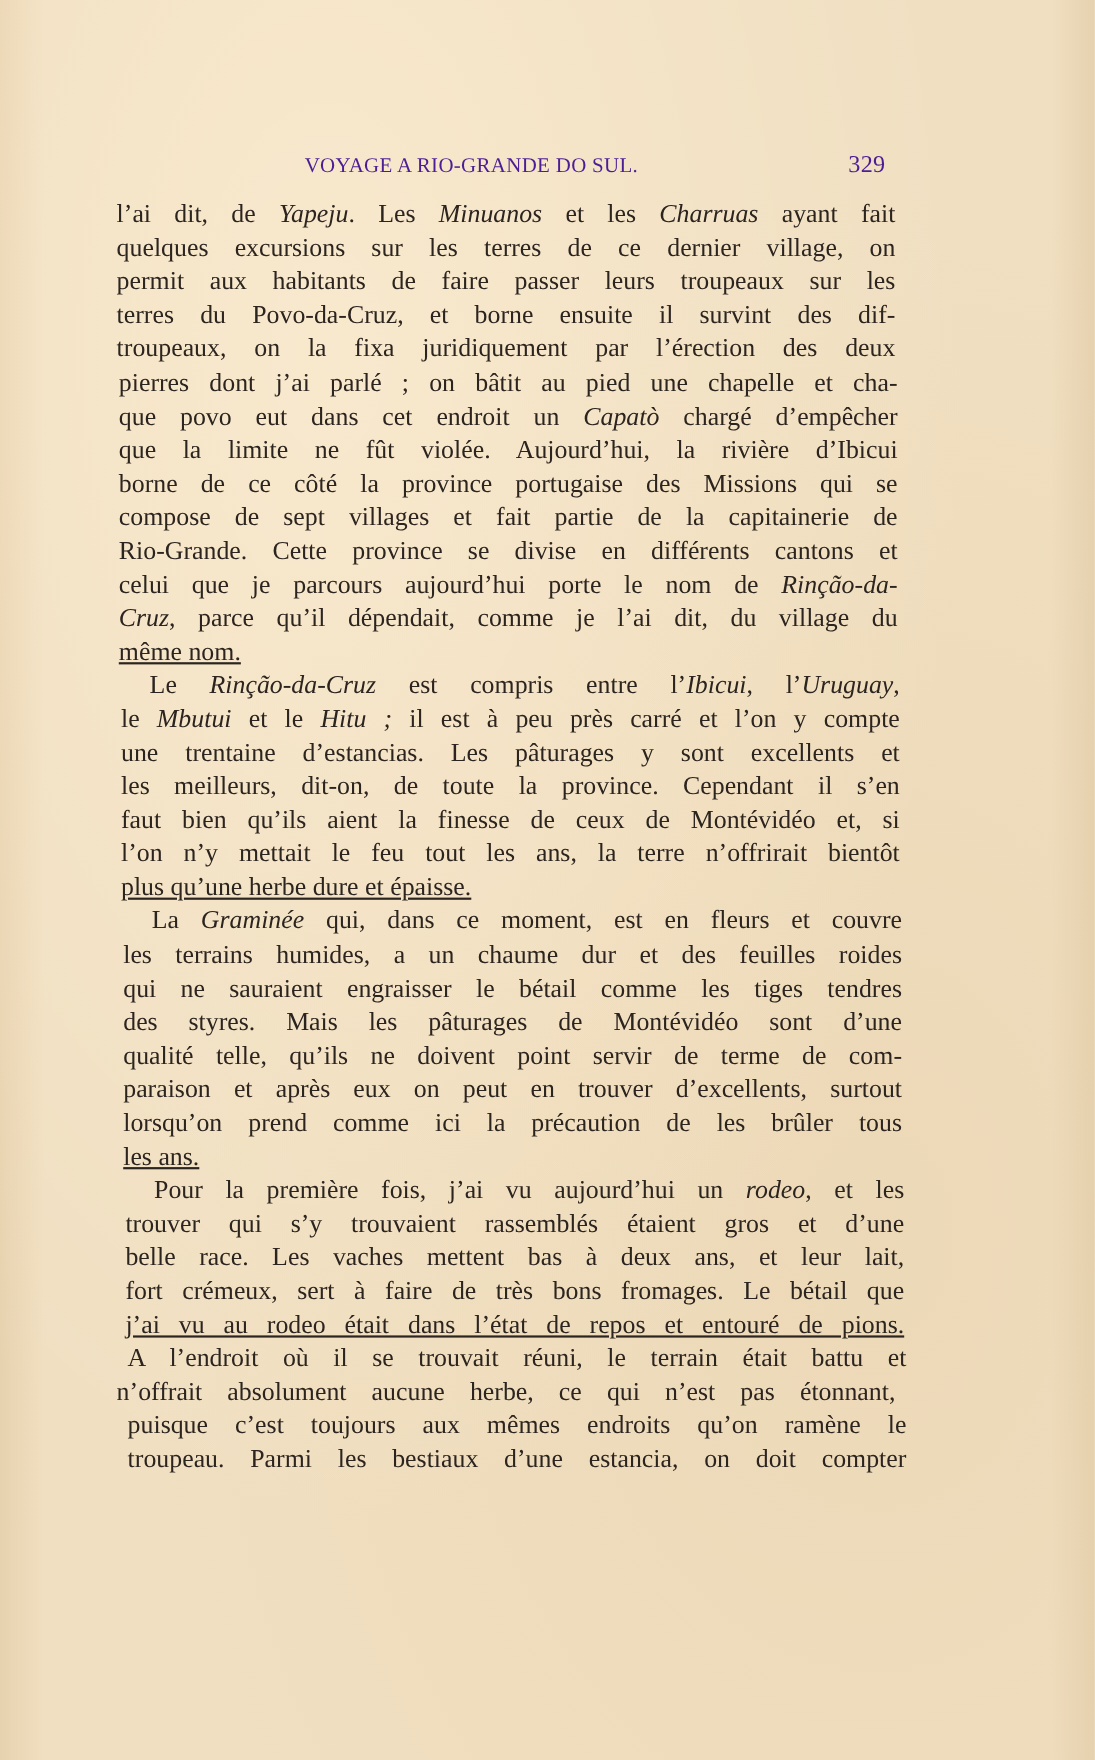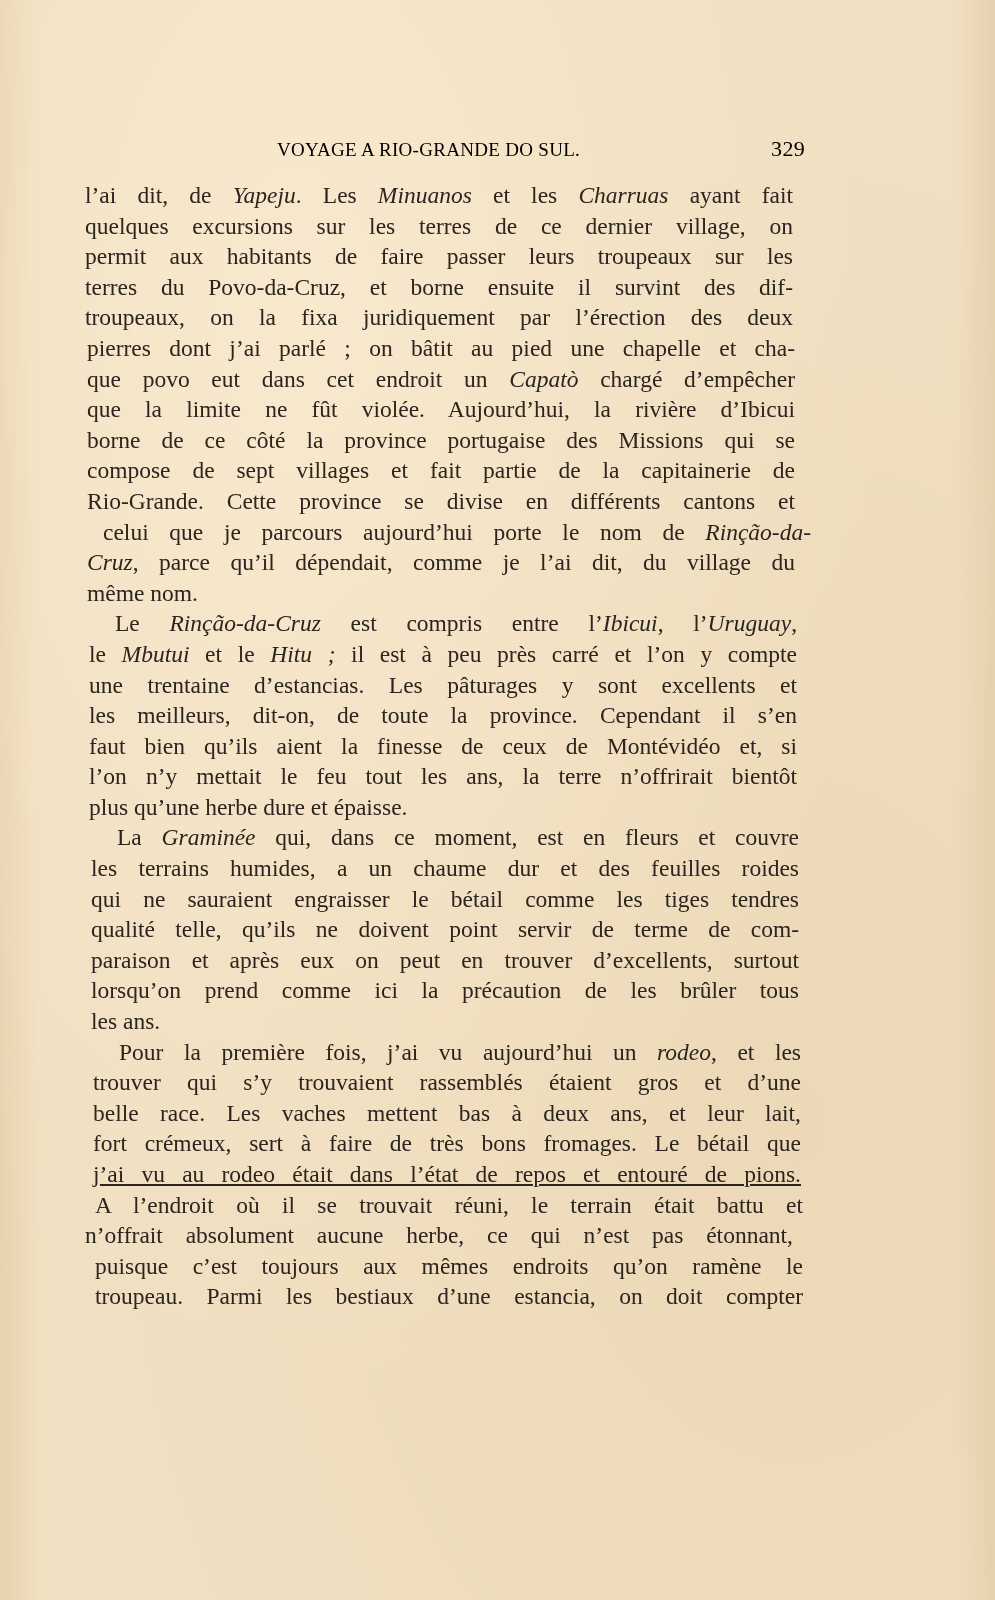--- a/index.html
+++ b/index.html
@@ -12,34 +12,34 @@
       linear-gradient(90deg, rgba(215,185,140,0.35) 0px, rgba(215,185,140,0) 40px, rgba(215,185,140,0) 955px, rgba(200,170,125,0.25) 995px);
     position: relative;
     font-family: "DejaVu Serif", "Liberation Serif", serif;
     color: #2b241f;
   }
   .page { position: absolute; left: 0; top: 0; width: 995px; height: 1600px; }
   .running-head {
     position: absolute; top: 136px; left: 277px; width: 528px;
     display: flex; justify-content: space-between; align-items: baseline;
     font-family: "Liberation Serif", serif;
-    font-size: 19px; letter-spacing: 0.3px; color: #000000;
+    font-size: 19px; letter-spacing: 0.3px; color: #4c1d95;
   }
   .running-head .num { font-size: 22px; }
   .body-text {
-    position: absolute; top: 180px; left: 85px; width: 710px;
+    position: absolute; top: 180px; left: 106px; width: 710px;
     font-family: "Liberation Serif", serif;
     font-size: 23.5px; line-height: 30.6px;
   }
   .line {
     display: block; white-space: nowrap;
     text-align: justify; text-align-last: justify;
     height: 30.6px;
   }
-  .line.last { text-align-last: left; }
+  .line.last { text-align-last: left; text-decoration: underline; }
   .line.indent { padding-left: 26px; }
   i { font-style: italic; }
 </style>
 </head>
 <body>
 
 <div class="page">
   <div class="running-head">
     <span>VOYAGE A RIO-GRANDE DO SUL.</span>
     <span class="num">329</span>
@@ -49,33 +49,34 @@
       <span class="line" style="margin-left: 0px; width: 708px;"><span>quelques excursions sur les terres de ce dernier village, on</span></span>
       <span class="line" style="margin-left: 0px; width: 708px;"><span>permit aux habitants de faire passer leurs troupeaux sur les</span></span>
       <span class="line" style="margin-left: 0px; width: 708px;"><span>terres du Povo-da-Cruz, et borne ensuite il survint des dif-</span></span>
       <span class="line" style="margin-left: 0px; width: 708px;"><span>troupeaux, on la fixa juridiquement par l’érection des deux</span></span>
       <span class="line" style="margin-left: 2px; width: 708px;"><span>pierres dont j’ai parlé ; on bâtit au pied une chapelle et cha-</span></span>
       <span class="line" style="margin-left: 2px; width: 708px;"><span>que povo eut dans cet endroit un </span><i>Capatò</i><span> chargé d’empêcher</span></span>
       <span class="line" style="margin-left: 2px; width: 708px;"><span>que la limite ne fût violée. Aujourd’hui, la rivière d’Ibicui</span></span>
       <span class="line" style="margin-left: 2px; width: 708px;"><span>borne de ce côté la province portugaise des Missions qui se</span></span>
       <span class="line" style="margin-left: 2px; width: 708px;"><span>compose de sept villages et fait partie de la capitainerie de</span></span>
       <span class="line" style="margin-left: 2px; width: 708px;"><span>Rio-Grande. Cette province se divise en différents cantons et</span></span>
-      <span class="line" style="margin-left: 18px; width: 708px;"><span>celui que je parcours aujourd’hui porte le nom de </span><i>Rinção-da-</i></span>
+      <span class="line" style="margin-left: 2px; width: 708px;"><span>celui que je parcours aujourd’hui porte le nom de </span><i>Rinção-da-</i></span>
       <span class="line" style="margin-left: 2px; width: 708px;"><i>Cruz</i><span>, parce qu’il dépendait, comme je l’ai dit, du village du</span></span>
       <span class="line last" style="margin-left: 2px; width: 708px;"><span>même nom.</span></span>
       <span class="line indent" style="margin-left: 4px; width: 682px;"><span>Le </span><i>Rinção-da-Cruz</i><span> est compris entre l’</span><i>Ibicui</i><span>, l’</span><i>Uruguay</i><span>,</span></span>
       <span class="line" style="margin-left: 4px; width: 708px;"><span>le </span><i>Mbutui</i><span> et le </span><i>Hitu ;</i><span> il est à peu près carré et l’on y compte</span></span>
       <span class="line" style="margin-left: 4px; width: 708px;"><span>une trentaine d’estancias. Les pâturages y sont excellents et</span></span>
       <span class="line" style="margin-left: 4px; width: 708px;"><span>les meilleurs, dit-on, de toute la province. Cependant il s’en</span></span>
       <span class="line" style="margin-left: 4px; width: 708px;"><span>faut bien qu’ils aient la finesse de ceux de Montévidéo et, si</span></span>
       <span class="line" style="margin-left: 4px; width: 708px;"><span>l’on n’y mettait le feu tout les ans, la terre n’offrirait bientôt</span></span>
       <span class="line last" style="margin-left: 4px; width: 708px;"><span>plus qu’une herbe dure et épaisse.</span></span>
       <span class="line indent" style="margin-left: 6px; width: 682px;"><span>La </span><i>Graminée</i><span> qui, dans ce moment, est en fleurs et couvre</span></span>
       <span class="line" style="margin-left: 6px; width: 708px;"><span>les terrains humides, a un chaume dur et des feuilles roides</span></span>
       <span class="line" style="margin-left: 6px; width: 708px;"><span>qui ne sauraient engraisser le bétail comme les tiges tendres</span></span>
+      <span class="line" style="margin-left: 6px; width: 708px;"><span>des styres. Mais les pâturages de Montévidéo sont d’une</span></span>
       <span class="line" style="margin-left: 6px; width: 708px;"><span>qualité telle, qu’ils ne doivent point servir de terme de com-</span></span>
       <span class="line" style="margin-left: 6px; width: 708px;"><span>paraison et après eux on peut en trouver d’excellents, surtout</span></span>
       <span class="line" style="margin-left: 6px; width: 708px;"><span>lorsqu’on prend comme ici la précaution de les brûler tous</span></span>
       <span class="line last" style="margin-left: 6px; width: 708px;"><span>les ans.</span></span>
       <span class="line indent" style="margin-left: 8px; width: 682px;"><span>Pour la première fois, j’ai vu aujourd’hui un </span><i>rodeo</i><span>, et les</span></span>
       <span class="line" style="margin-left: 8px; width: 708px;"><span>trouver qui s’y trouvaient rassemblés étaient gros et d’une</span></span>
       <span class="line" style="margin-left: 8px; width: 708px;"><span>belle race. Les vaches mettent bas à deux ans, et leur lait,</span></span>
       <span class="line" style="margin-left: 8px; width: 708px;"><span>fort crémeux, sert à faire de très bons fromages. Le bétail que</span></span>
       <span class="line" style="margin-left: 8px; width: 708px; text-decoration: underline;"><span>j’ai vu au rodeo était dans l’état de repos et entouré de pions.</span></span>
       <span class="line" style="margin-left: 10px; width: 708px;"><span>A l’endroit où il se trouvait réuni, le terrain était battu et</span></span>

